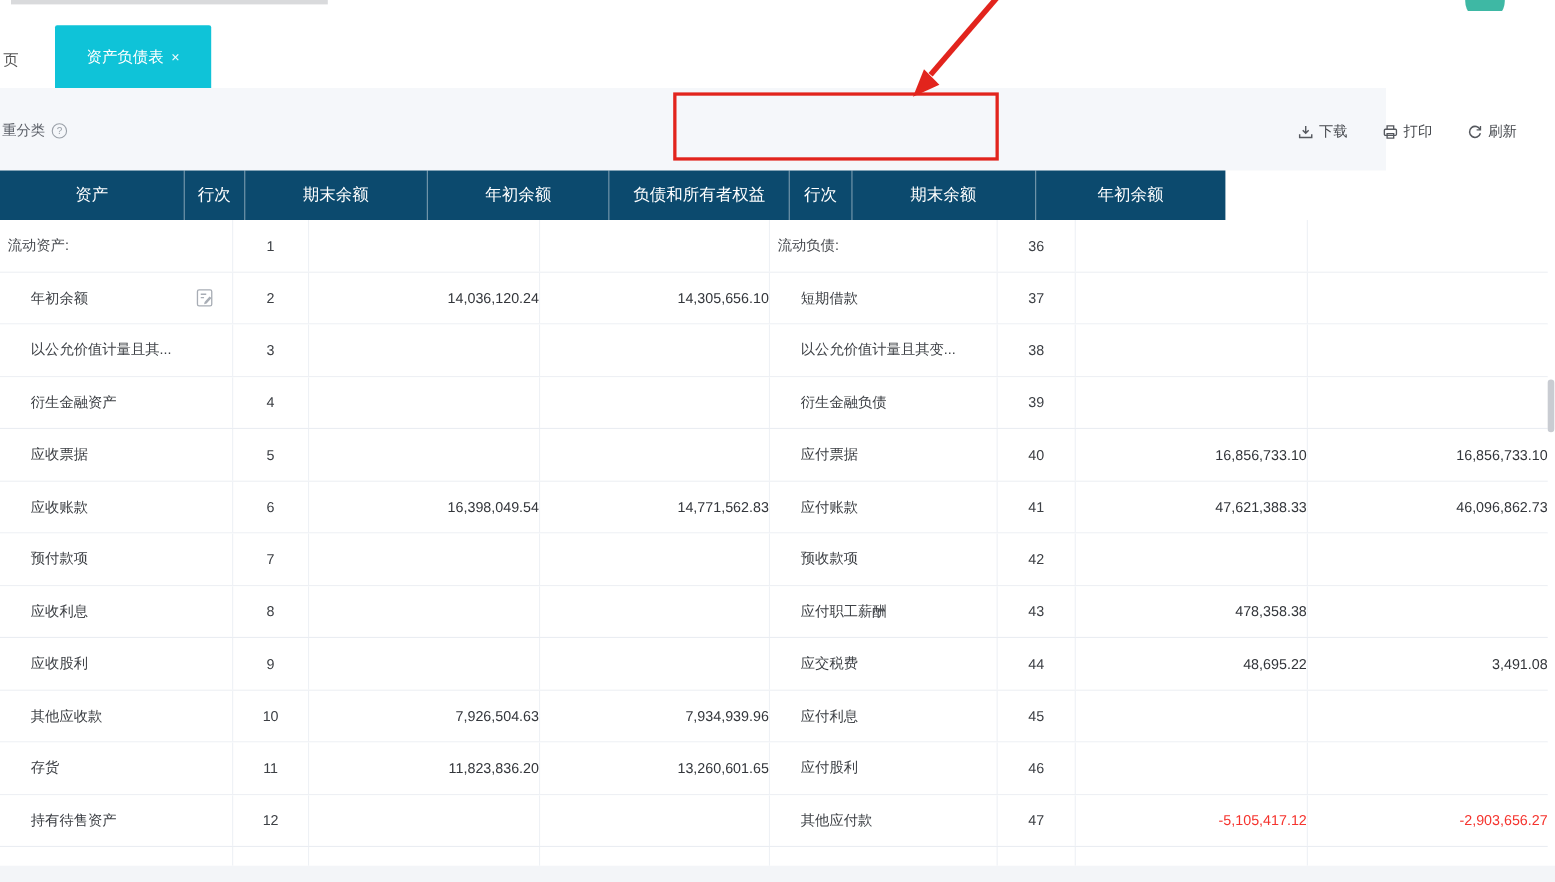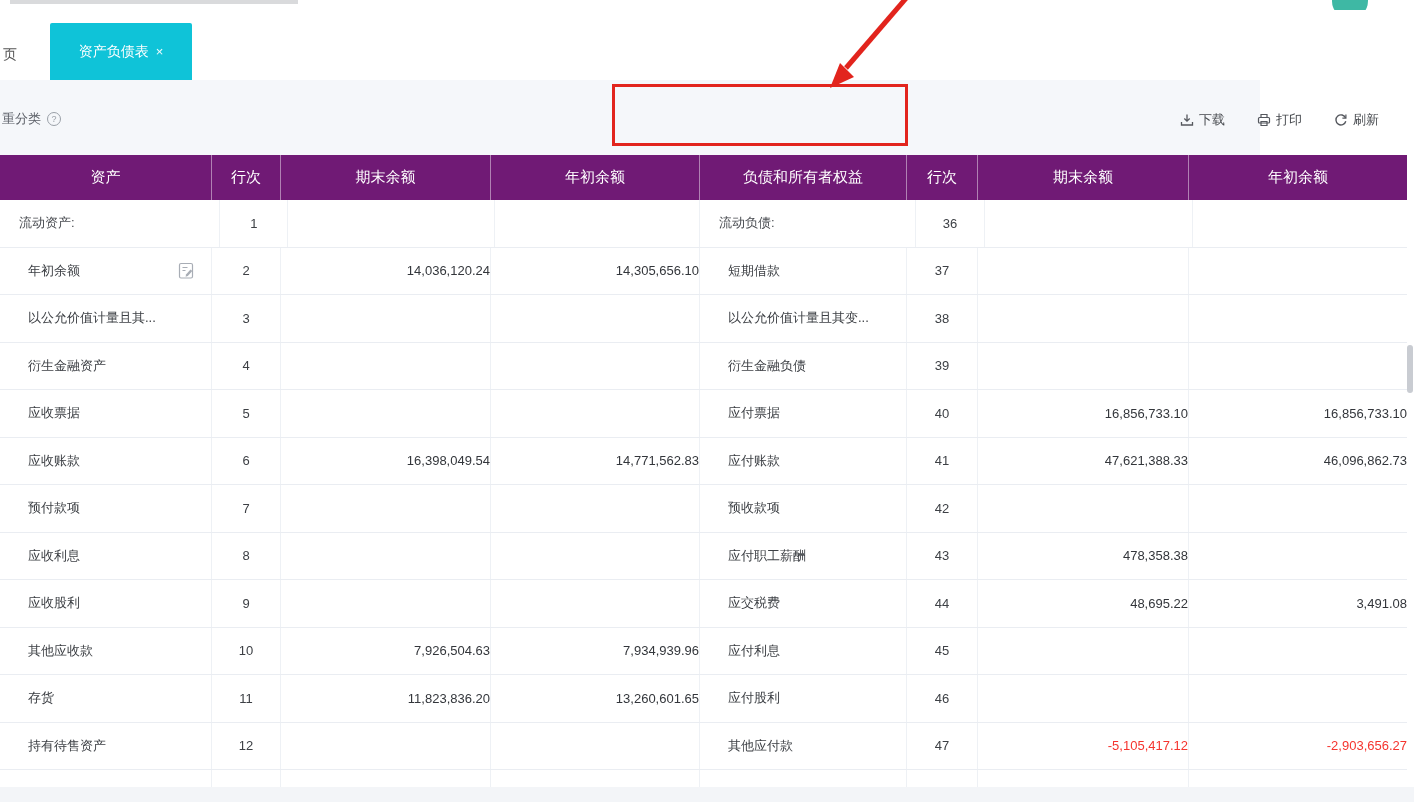--- a/index.html
+++ b/index.html
@@ -35,33 +35,33 @@
     border-top:6px solid #f5a32b; border-right:8px solid transparent; }
   .red-box { position:absolute; left:612px; top:84px; width:296px; height:62px;
     border:3px solid #e2241d; pointer-events:none; }
   .anno-svg { position:absolute; left:0; top:0; width:1414px; height:160px; pointer-events:none; }
 
   .tool-btns { position:absolute; left:1180px; top:31px; display:flex; gap:32px; }
   .tool-btn { display:flex; align-items:center; gap:5px; font-size:13px; color:#45484d; cursor:pointer; white-space:nowrap; }
   .tool-btn svg { display:block; }
 
   
-  .thead { position:absolute; top:155px; left:0; width:1407px; height:45px; background:#701a75;
+  .thead { position:absolute; top:155px; left:0; width:1114px; height:45px; background:#0c4a6e;
     display:flex; color:#fff; font-size:15px; }
   .thead .hcell { display:flex; align-items:center; justify-content:center;
     border-right:1px solid rgba(255,255,255,.45); }
   .thead .hcell:last-child { border-right:none; }
   .tbody { position:absolute; top:200px; left:0; width:1407px; }
   .trow { display:flex; height:47.5px; border-bottom:1px solid #eaedf2; background:#fff; }
   .cell { display:flex; align-items:center; font-size:13px; color:#3d4045;
     border-right:1px solid #eef1f5; overflow:hidden; }
   .c0{width:212px}.c1{width:69px}.c2{width:210px}.c3{width:209px}
   .c4{width:207px}.c5{width:71px}.c6{width:211px}.c7{width:218px;border-right:none}
   .c-name { padding-left:28px; }
-  .c-name.cat { padding-left:7px; color:#4a4d52;margin-left:12px; }
+  .c-name.cat { padding-left:7px; color:#4a4d52; }
   .c-no { justify-content:center; }
   .c-amt { justify-content:flex-end; padding-right:0; color:#33363b; }
   .c-amt.neg { color:#f5342e; }
   .voucher-icon { margin-left:auto; margin-right:16px; display:inline-flex; cursor:pointer; }
   .partial-row { position:absolute; top:770px; left:0; width:1407px; height:17px; display:flex; background:#fff; }
   .partial-row .cell { border-bottom:none; }
   .bottom-strip { position:absolute; top:787px; left:0; width:1414px; height:15px; background:#f3f5f8; }
 
   
   .scroll-thumb { position:absolute; left:1407px; top:345px; width:6px; height:48px;

